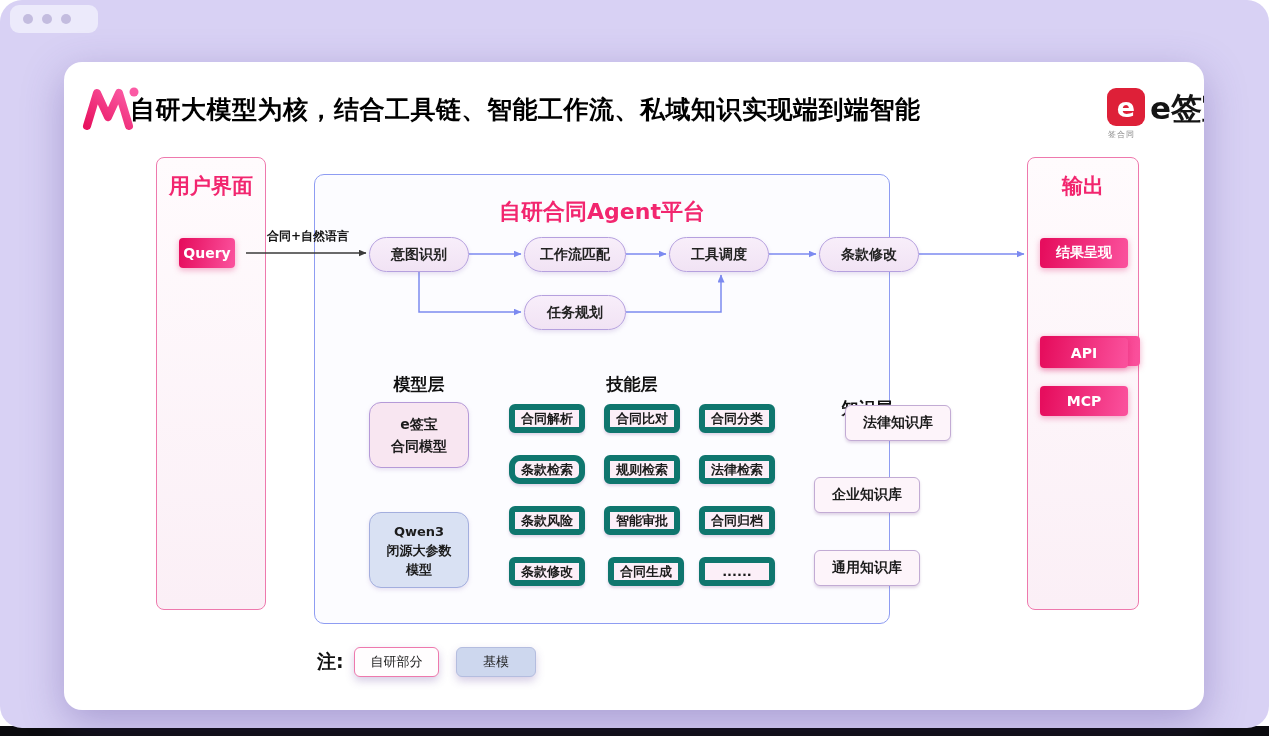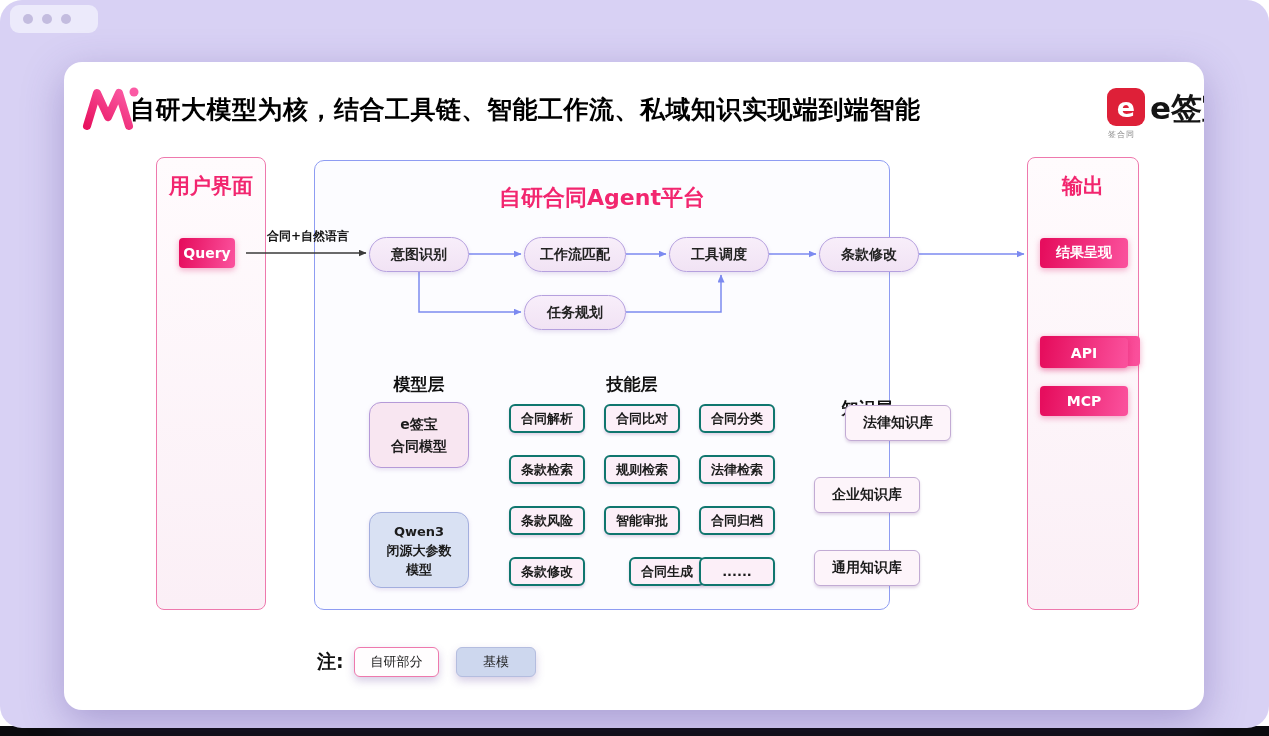--- a/index.html
+++ b/index.html
@@ -17,35 +17,35 @@
 
   .slide-title { position:absolute; left:66px; top:31px; font-size:25px; font-weight:bold; color:#000000; letter-spacing:.5px; white-space:nowrap; }
 
   .esign-square { position:absolute; left:1043px; top:26px; width:38px; height:38px; background:#de2038; border-radius:9px; color:#fff; font-weight:bold; font-size:27px; display:flex; align-items:center; justify-content:center; }
   .esign-name { position:absolute; left:1086px; top:26px; font-size:31px; font-weight:bold; color:#141414; white-space:nowrap; }
   .esign-tag { position:absolute; left:1044px; top:67px; font-size:8px; color:#8a8a8a; letter-spacing:1px; white-space:nowrap; }
 
   .panel-pink { position:absolute; border:1.5px solid #ee79ad; border-radius:8px; background:linear-gradient(180deg,#fffbfd 0%,#fbeff6 100%); }
   .panel-title { position:absolute; left:0; width:100%; text-align:center; font-weight:bold; font-size:21px; color:#f2266f; }
 
-  .platform-box { position:absolute; left:250px; top:98px; width:576px; height:450px; border:1.5px solid #8e9cf2; border-radius:10px; background:#fcfcff; }
+  .platform-box { position:absolute; left:250px; top:112px; width:576px; height:450px; border:1.5px solid #8e9cf2; border-radius:10px; background:#fcfcff; }
   .platform-title { position:absolute; left:0; top:22px; width:100%; text-align:center; font-size:22px; font-weight:bold; color:#f2266f; }
 
   .btn-magenta { position:absolute; display:flex; align-items:center; justify-content:center; color:#ffffff; font-weight:bold; font-size:14px; border-radius:4px; background:linear-gradient(100deg,#e60e5e 5%,#fa4f9b 95%); box-shadow:0 2px 6px rgba(220,20,100,.35); }
 
   .flow-node { position:absolute; height:35px; display:flex; align-items:center; justify-content:center; border-radius:17.5px; border:1px solid #b5a0de; background:linear-gradient(180deg,#f8eefa,#f1e3f4); font-size:14px; font-weight:600; color:#222; box-shadow:0 2px 4px rgba(150,120,190,.22); }
 
   .layer-title { position:absolute; font-size:17px; font-weight:bold; color:#111; text-align:center; }
 
   .model-box { position:absolute; width:100px; border:1px solid #b59ad8; border-radius:12px; text-align:center; color:#1c1c1c; box-shadow:0 2px 4px rgba(150,120,190,.2); display:flex; flex-direction:column; justify-content:center; }
   .model-pink { background:#f8e6f1; }
   .model-blue { background:#d9e1f3; border-color:#a3aede; }
   .model-box span { display:block; }
 
-  .skill-box { position:absolute; width:76px; height:29px; display:flex; align-items:center; justify-content:center; background:#fceff8; border:2px solid #0f766e; border-radius:6px; font-size:13px; font-weight:600; color:#1c1c1c; box-shadow:0 2px 3px rgba(150,110,170,.28); }
+  .skill-box { position:absolute; width:76px; height:29px; display:flex; align-items:center; justify-content:center; background:#fceff8; border:6px solid #0f766e; border-radius:6px; font-size:13px; font-weight:600; color:#1c1c1c; box-shadow:0 2px 3px rgba(150,110,170,.28); }
 
   .kb-box { position:absolute; left:750px; width:106px; height:36px; display:flex; align-items:center; justify-content:center; background:#fdf4fa; border:1px solid #c2abd4; border-radius:6px; font-size:14px; font-weight:600; color:#1c1c1c; box-shadow:0 2px 3px rgba(150,110,170,.28); }
 
   .arrow-label { position:absolute; left:185px; top:166px; width:118px; text-align:center; font-size:12px; font-weight:600; color:#111; }
 
   .legend-note { position:absolute; left:253px; top:587px; font-size:19px; font-weight:bold; color:#111; }
   .legend-self { position:absolute; left:290px; top:585px; width:85px; height:30px; display:flex; align-items:center; justify-content:center; background:#fffdfe; border:1.5px solid #ee79ad; border-radius:6px; font-size:13px; font-weight:500; color:#222; box-shadow:0 4px 8px rgba(120,90,170,.3); }
   .legend-base { position:absolute; left:392px; top:585px; width:80px; height:30px; display:flex; align-items:center; justify-content:center; background:#cdd7ee; border:1px solid #b4bddf; border-radius:6px; font-size:13px; font-weight:500; color:#222; box-shadow:0 4px 8px rgba(120,90,170,.3); }
 
   .arrows-svg { position:absolute; left:0; top:0; width:1140px; height:648px; pointer-events:none; }
@@ -136,28 +136,28 @@
       </div>
       <div class="model-box model-blue" style="left:305px;top:450px;height:76px;font-size:13px;font-weight:bold;line-height:19px;">
         <span>Qwen3</span>
         <span>闭源大参数</span>
         <span>模型</span>
       </div>
 
       <div class="skill-box" style="left:445px;top:342px;">合同解析</div>
       <div class="skill-box" style="left:540px;top:342px;">合同比对</div>
       <div class="skill-box" style="left:635px;top:342px;">合同分类</div>
-      <div class="skill-box" style="left:445px;top:393px;">条款检索</div>
+      <div class="skill-box" style="left:445px;top:393px;border-radius:11px;">条款检索</div>
       <div class="skill-box" style="left:540px;top:393px;">规则检索</div>
       <div class="skill-box" style="left:635px;top:393px;">法律检索</div>
       <div class="skill-box" style="left:445px;top:444px;">条款风险</div>
       <div class="skill-box" style="left:540px;top:444px;">智能审批</div>
       <div class="skill-box" style="left:635px;top:444px;">合同归档</div>
       <div class="skill-box" style="left:445px;top:495px;">条款修改</div>
-      <div class="skill-box" style="left:565px;top:495px;">合同生成</div>
+      <div class="skill-box" style="left:544px;top:495px;">合同生成</div>
       <div class="skill-box" style="left:635px;top:495px;">......</div>
 
       <div class="kb-box" style="top:343px;margin-left:31px;">法律知识库</div>
       <div class="kb-box" style="top:415px;">企业知识库</div>
       <div class="kb-box" style="top:488px;">通用知识库</div>
 
       <div class="legend-note">注:</div>
       <div class="legend-self">自研部分</div>
       <div class="legend-base">基模</div>
 

